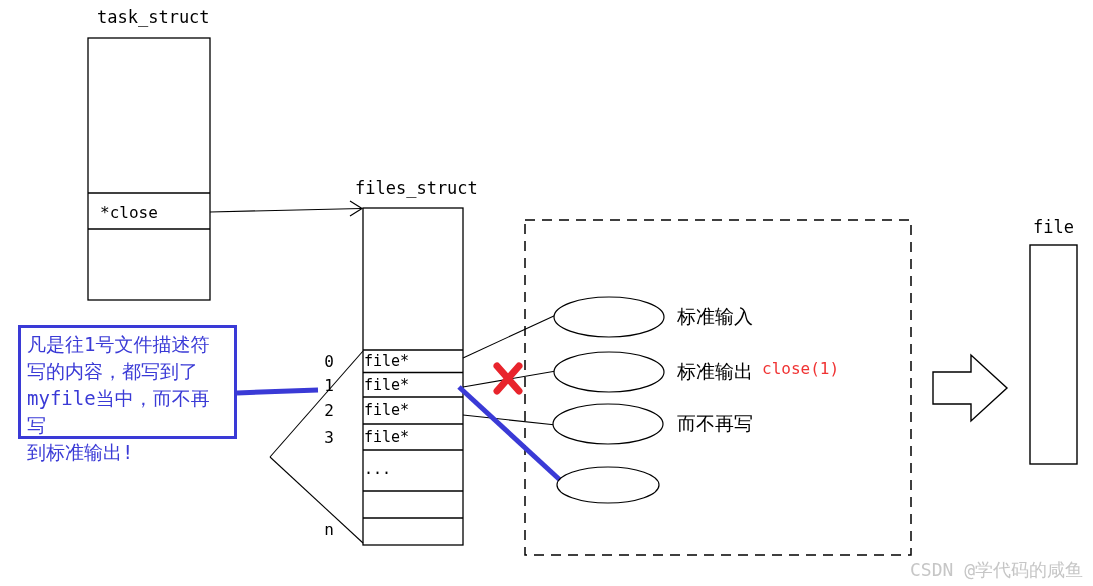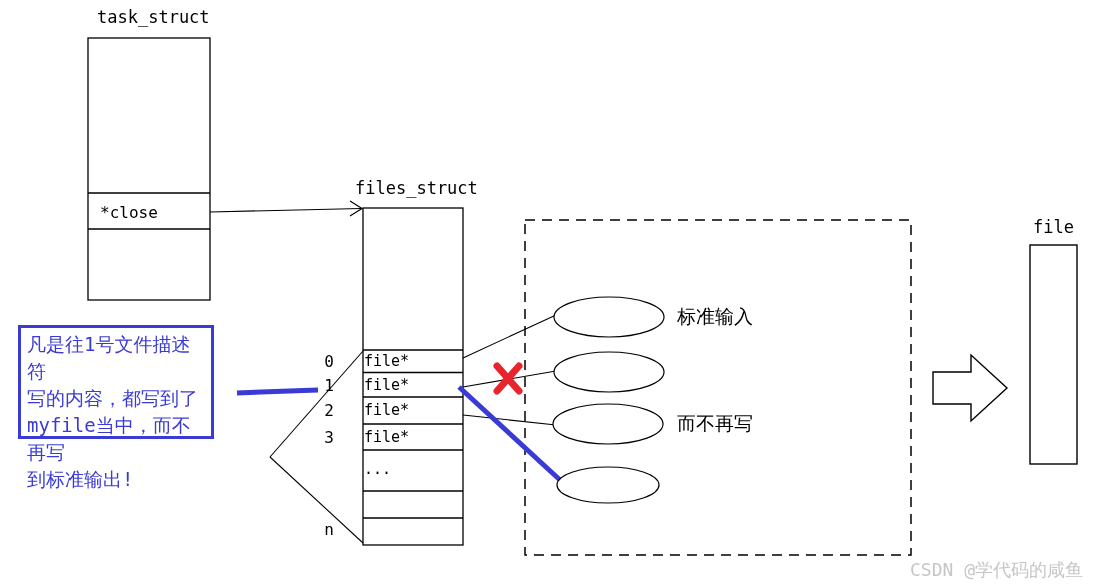--- a/index.html
+++ b/index.html
@@ -22,21 +22,21 @@
     transform:translateY(-50%);
   }
   .idx{
     position:absolute;z-index:2;
     left:300px;width:34px;
     text-align:right;font-size:16px;
     transform:translateY(-50%);
   }
   .note-box{
     position:absolute;z-index:2;
-    left:18px;top:325px;width:196px;height:114px;
+    left:18px;top:325px;width:219px;height:114px;
     box-sizing:border-box;
     border:3px solid var(--annotation-blue);
     padding:3px 6px;
     color:var(--annotation-blue);
     font-size:19px;line-height:27px;
     white-space:pre-line;
     font-family:"DejaVu Sans Mono","DejaVu Sans",sans-serif;
   }
   .ellipse-label{
     position:absolute;z-index:2;
@@ -148,20 +148,24 @@
 
   <div class="note-box">凡是往1号文件描述符
 写的内容，都写到了
 myfile当中，而不再写
 到标准输出!</div>
 
   <div class="ellipse-label" style="left:677px;top:317px">
     <span>标准输入</span>
 
   </div>
+  <div class="ellipse-label" style="left:677px;top:372px">
+    <span>标准输出</span>
+    <span class="annot">close(1)</span>
+  </div>
   <div class="ellipse-label" style="left:677px;top:424px">
     <span>而不再写</span>
 
   </div>
 
   <div class="t title" style="left:1030px;width:47px;text-align:center;top:217px">file</div>
 
   <div class="watermark">CSDN @学代码的咸鱼</div>
 
 </div>

